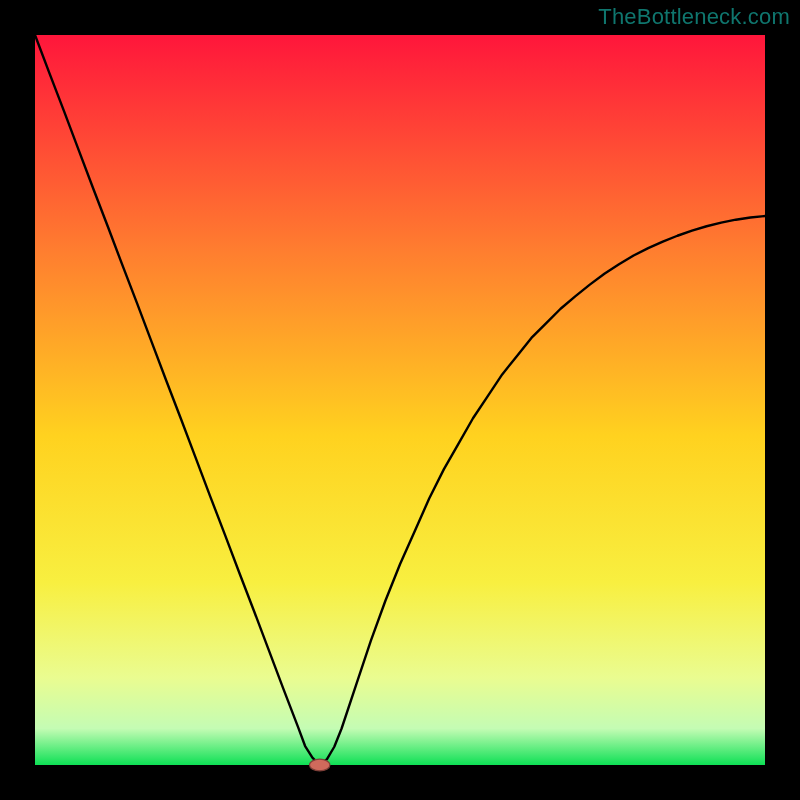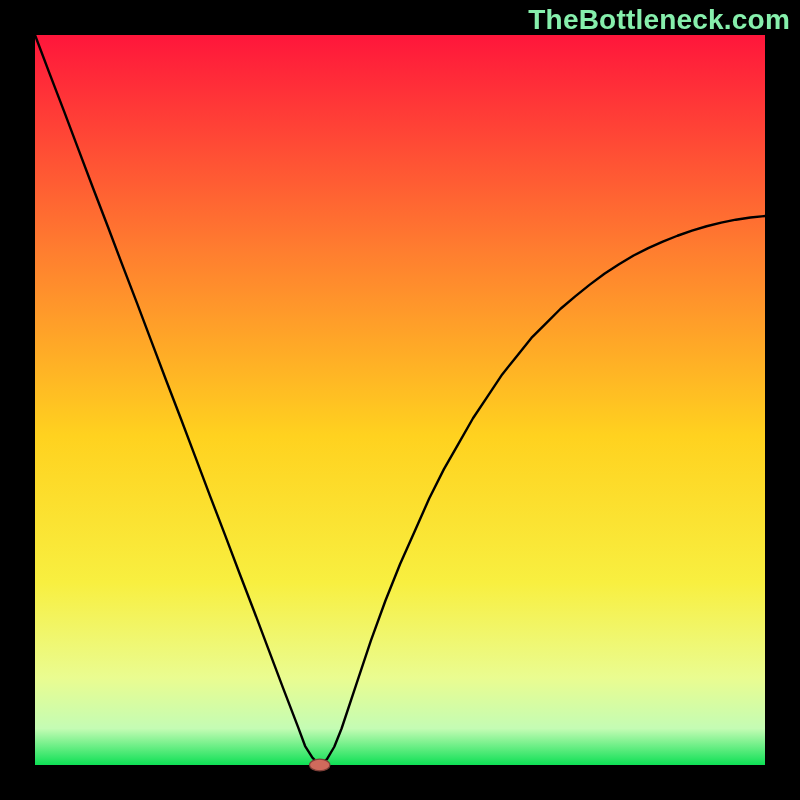--- a/index.html
+++ b/index.html
@@ -13,23 +13,23 @@
   }
   .stage {
     position: relative;
     width: 800px;
     height: 800px;
   }
   .watermark {
     position: absolute;
     top: 4px;
     right: 10px;
-    color: #86efac;
-    font-size: 28px;
-    font-weight: 700;
+    color: #0f766e;
+    font-size: 22px;
+    font-weight: 400;
     letter-spacing: 0.2px;
     user-select: none;
   }
   .plot-svg {
     position: absolute;
     left: 0;
     top: 0;
   }
 </style>
 </head>

